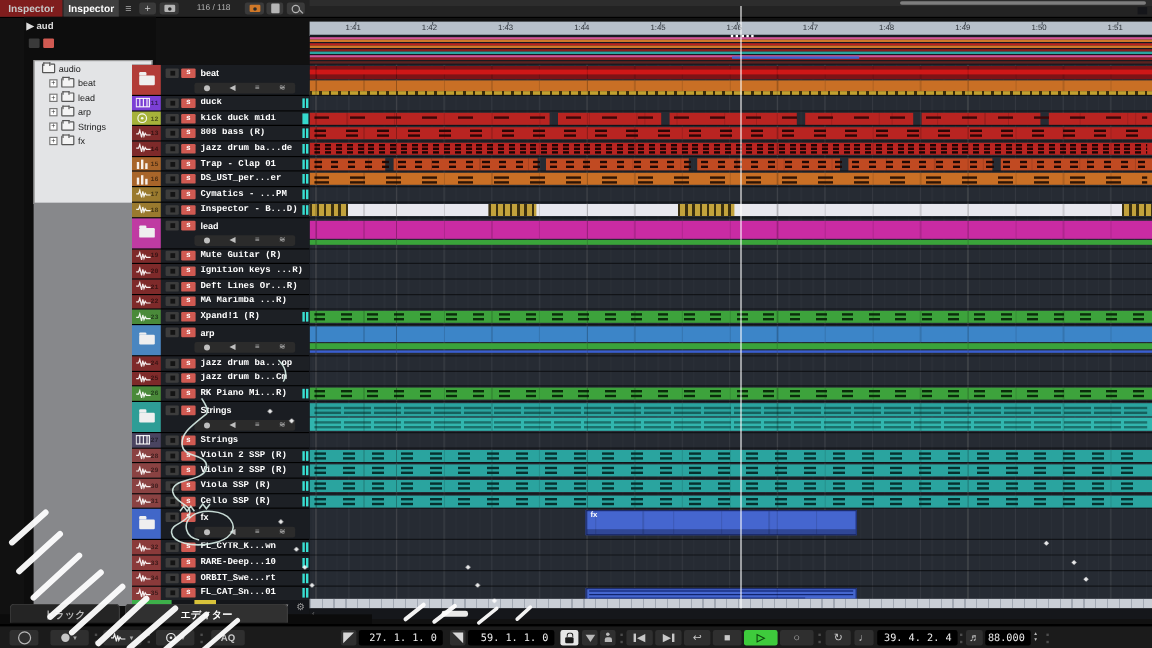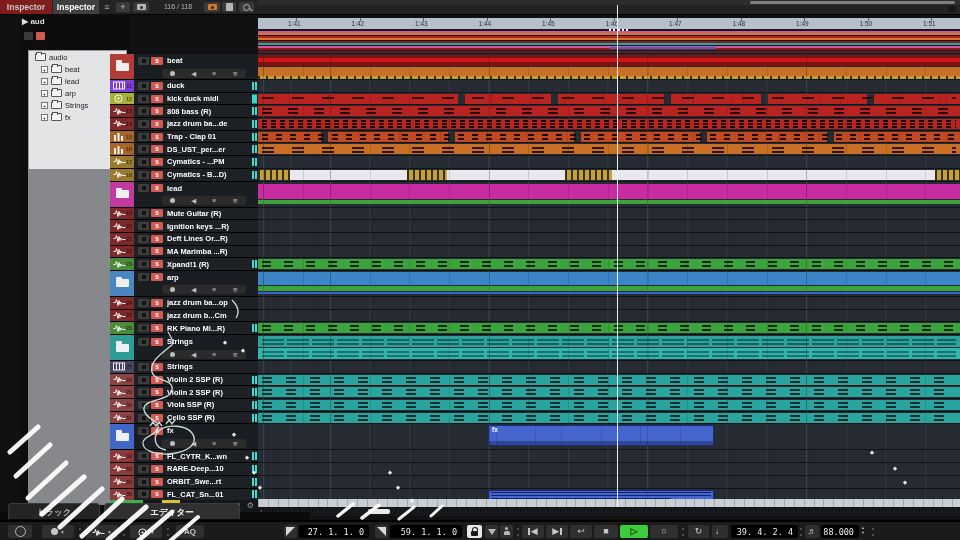--- a/index.html
+++ b/index.html
@@ -41,21 +41,21 @@
   #sb-row2 .sq{width:9px;height:8px;background:#3a3a3a;border-radius:1px;}
   #sb-row2 .sq.red{background:#d05a52;}
   #vis-tree{position:absolute;left:8px;top:36px;width:97px;height:118px;background:#e3e4e6;border:1px solid #9a9a9a;}
   .titem{position:relative;height:12px;display:flex;align-items:center;gap:3px;font-size:7.5px;color:#1c1c1c;}
   .titem .plus{width:7px;height:7px;border:1px solid #777;background:#fff;font-size:6px;line-height:6px;text-align:center;color:#333;box-sizing:border-box;}
   .tfold{width:9px;height:6px;border:1px solid #555;border-radius:1px;position:relative;background:#f4f4f4;}
   .tfold::before{content:'';position:absolute;left:0;top:-2px;width:4px;height:2px;background:#f4f4f4;border:1px solid #555;border-bottom:none;}
   #sb-gray{position:absolute;left:8px;top:155px;width:97px;height:336px;background:#87888b;}
   
   #tracklist{position:absolute;left:110px;top:54px;width:148px;height:446px;background:#101216;overflow:hidden;}
-  .tl-row{position:relative;display:flex;align-items:center;background:#1d2025;border-bottom:1px solid #000;box-sizing:border-box;}
+  .tl-row{position:relative;display:flex;align-items:center;background:#1d2025;border-bottom:1px solid #000;box-sizing:border-box;font-family:Liberation Mono, monospace;}
   .tl-icon{width:24px;align-self:stretch;display:flex;align-items:center;justify-content:flex-start;padding-left:3px;position:relative;box-sizing:border-box;}
   .tl-icon .tnum{position:absolute;right:2px;top:50%;transform:translateY(-50%);font-size:5.5px;color:rgba(0,0,0,.55);font-weight:bold;}
   .tl-m{width:11px;height:8px;background:#3c3c3c;border-radius:1px;margin-left:4px;display:flex;align-items:center;justify-content:center;flex:none;}
   .tl-m i{width:4px;height:4px;background:#141414;display:block;}
   .tl-s{width:12px;height:8px;background:#d05a52;border-radius:1px;margin-left:2px;color:#fff;font-size:6.5px;font-weight:bold;line-height:8px;text-align:center;flex:none;}
   .tl-name{margin-left:4px;font-size:7.5px;font-weight:bold;color:#fff;white-space:nowrap;overflow:hidden;flex:1;}
   .mt{position:absolute;right:1px;top:50%;transform:translateY(-50%);display:flex;gap:1px;}
   .mt .b{width:2px;height:8px;background:#38dfd2;}
   .mt .blk{width:5px;height:9px;background:#35d8cc;}
   .tl-folder{position:relative;display:flex;background:#1a1d22;border-bottom:1px solid #000;box-sizing:border-box;}
@@ -380,21 +380,21 @@
         <div class="tl-icon" style="background:#9a7a2e">
           <svg width="13" height="9" viewBox="0 0 13 9">
             <path d="M0.5 4.5h2l1-3 1.5 6 1-5 1 4 1-2.5 1 1.5h3.5" fill="none" stroke="rgba(255,255,255,.92)" stroke-width="1"></path>
           </svg>
           <span class="tnum">18</span>
         </div>
         <div class="tl-m">
           <i></i>
         </div>
         <div class="tl-s">s</div>
-        <div class="tl-name">Cymatics - B...D)</div>
+        <div class="tl-name">Inspector - B...D)</div>
         <div class="mt">
           <span class="b"></span>
           <span class="b"></span>
         </div>
       </div>
       <div class="tl-folder" style="height: 26px;">
         <div class="tl-ficon" style="background:#bf3ba2">
           <span class="fold"></span>
         </div>
         <div class="tl-fbody">

